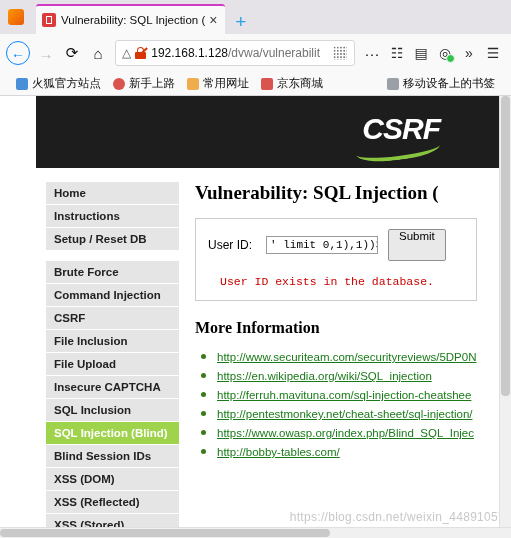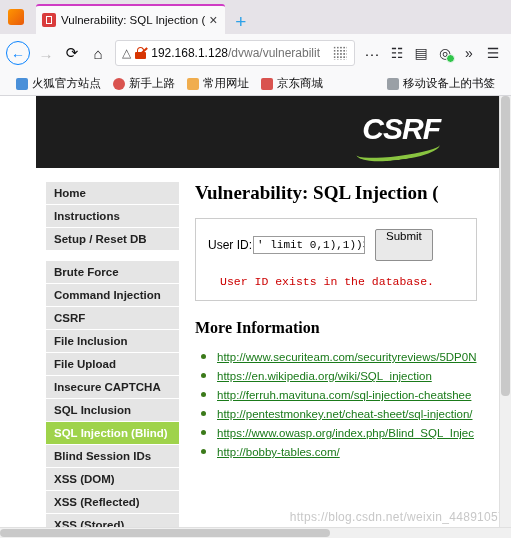--- a/index.html
+++ b/index.html
@@ -283,21 +283,21 @@
     box-sizing: border-box;
     width: 282px;
   }
   .form-row {
     display: flex;
     align-items: center;
     font-size: 12px;
     color: #000;
     margin-bottom: 14px;
   }
-  .form-row label { margin-right: 1px; }
+  .form-row label { margin-right: 14px; }
   .text-input {
     width: 112px;
     height: 18px;
     border: 1px solid #9b9b9b;
     background: #fff;
     font-size: 11px;
     font-family: "Liberation Mono", monospace;
     color: #000;
     padding: 0 3px;
     box-sizing: border-box;

